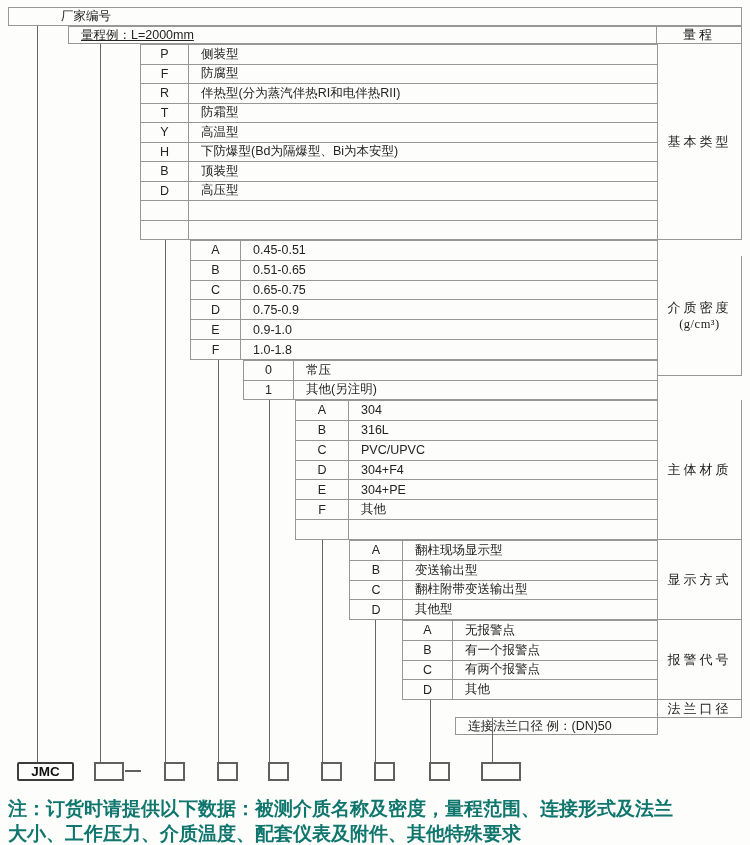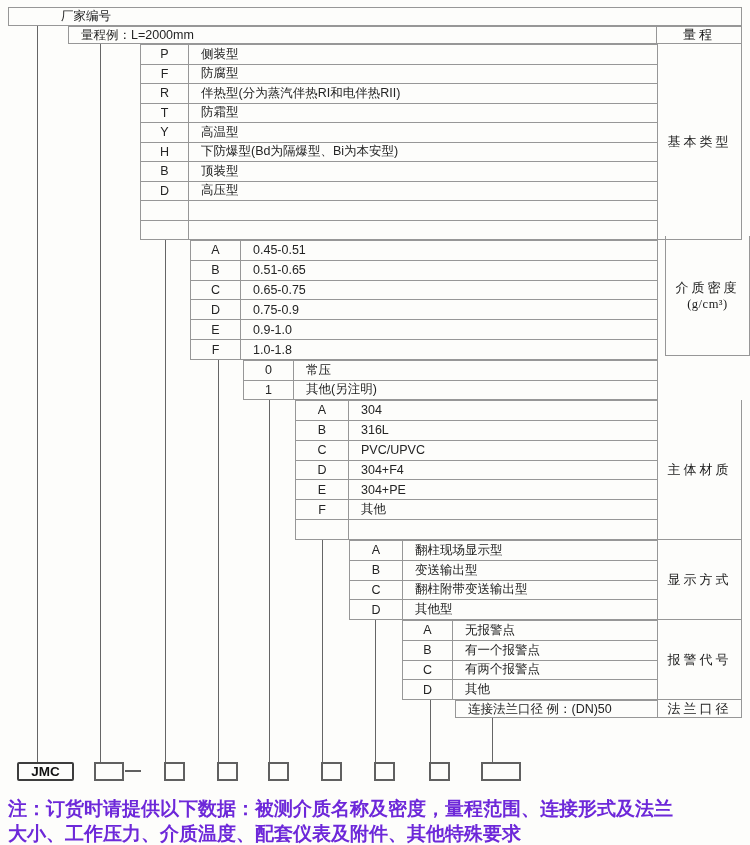--- a/index.html
+++ b/index.html
@@ -7,21 +7,21 @@
   #stage{
     position:relative;width:750px;height:845px;background:#fdfdfb;
     font-family:"Liberation Sans","DejaVu Sans",sans-serif;
     font-size:12.5px;color:#242424;overflow:hidden;
   }
   .box{position:absolute;border:1px solid #979797;box-sizing:border-box;}
   
   #mfr{left:8px;top:7px;width:734px;height:19px;display:flex;align-items:center;padding-left:52px;}
   
   #range{left:68px;top:26px;width:674px;height:18px;display:flex;align-items:stretch;}
-  #range .main{flex:1;display:flex;align-items:center;padding-left:12px;}
+  #range .main{flex:1;display:flex;align-items:center;padding-left:12px;text-decoration:underline;}
   #range .side-cell{width:85px;border-left:1px solid #979797;box-sizing:border-box;
     display:flex;align-items:center;justify-content:center;}
   
   .tbl{position:absolute;border:1px solid #979797;box-sizing:border-box;
     display:flex;flex-direction:column;}
   .tbl .row{flex:1;display:flex;align-items:stretch;border-top:1px solid #979797;min-height:0;}
   .tbl .row:first-child{border-top:none;}
   .tbl .code{display:flex;align-items:center;justify-content:center;
     border-right:1px solid #979797;box-sizing:border-box;flex:none;}
   .tbl .desc{flex:1;display:flex;align-items:center;padding-left:12px;
@@ -31,33 +31,33 @@
   #t-density{left:190px;top:240px;width:468px;height:120px;}
   #t-density .code{width:50px;}
   #t-pressure{left:243px;top:360px;width:415px;height:40px;}
   #t-pressure .code{width:50px;}
   #t-material{left:295px;top:400px;width:363px;height:140px;}
   #t-material .code{width:53px;}
   #t-display{left:349px;top:540px;width:309px;height:80px;}
   #t-display .code{width:53px;}
   #t-alarm{left:402px;top:620px;width:256px;height:80px;}
   #t-alarm .code{width:50px;}
-  #t-flange{left:455px;top:700px;width:203px;height:18px;}
+  #t-flange{left:455px;top:717px;width:203px;height:18px;}
   #t-flange .desc{padding-left:12px;}
   
   .side{position:absolute;left:657px;width:85px;box-sizing:border-box;
     border:1px solid #979797;border-top:none;
     display:flex;flex-direction:column;align-items:center;justify-content:center;
     font-family:"Liberation Serif","DejaVu Serif",serif;font-size:13px;
     letter-spacing:3px;color:#1c1c1c;text-align:center;line-height:16px;}
   .side .latin{letter-spacing:0.5px;font-size:12.5px;}
   .serif{font-family:"Liberation Serif","DejaVu Serif",serif;letter-spacing:3px;
     font-size:13px;color:#1c1c1c;}
   #s-basic{top:44px;height:196px;}
-  #s-density{top:236px;height:120px;margin-left:8px;}
+  #s-density{top:256px;height:120px;}
   #s-pressure{top:360px;height:40px;}
   #s-material{top:400px;height:140px;}
   #s-display{top:540px;height:80px;}
   #s-alarm{top:620px;height:80px;}
   #s-flange{top:700px;height:18px;}
   
   .vline{position:absolute;width:1px;background:#666;}
   
   .bbox{position:absolute;top:762px;height:19px;border:2px solid #606060;
     box-sizing:border-box;background:transparent;margin-left:9px;}
@@ -68,21 +68,21 @@
   #bb-basic{left:155px;width:21px;}
   #bb-density{left:208px;width:21px;}
   #bb-pressure{left:259px;width:21px;}
   #bb-material{left:312px;width:21px;}
   #bb-display{left:365px;width:21px;}
   #bb-alarm{left:420px;width:21px;}
   #bb-flange{left:472px;width:40px;}
   #dash{position:absolute;left:125px;top:770px;width:16px;height:2px;background:#606060;}
   
   #note{position:absolute;left:8px;top:796px;width:740px;
-    font-size:19px;line-height:25px;font-weight:bold;color:#6d28d9;
+    font-size:19px;line-height:25px;font-weight:bold;color:#0f766e;
     font-family:"Liberation Sans","DejaVu Sans",sans-serif;}
 </style>
 </head>
 <body>
 
 <div id="stage">
 
   <div class="box" id="mfr">
     <span>厂家编号</span>
   </div>

